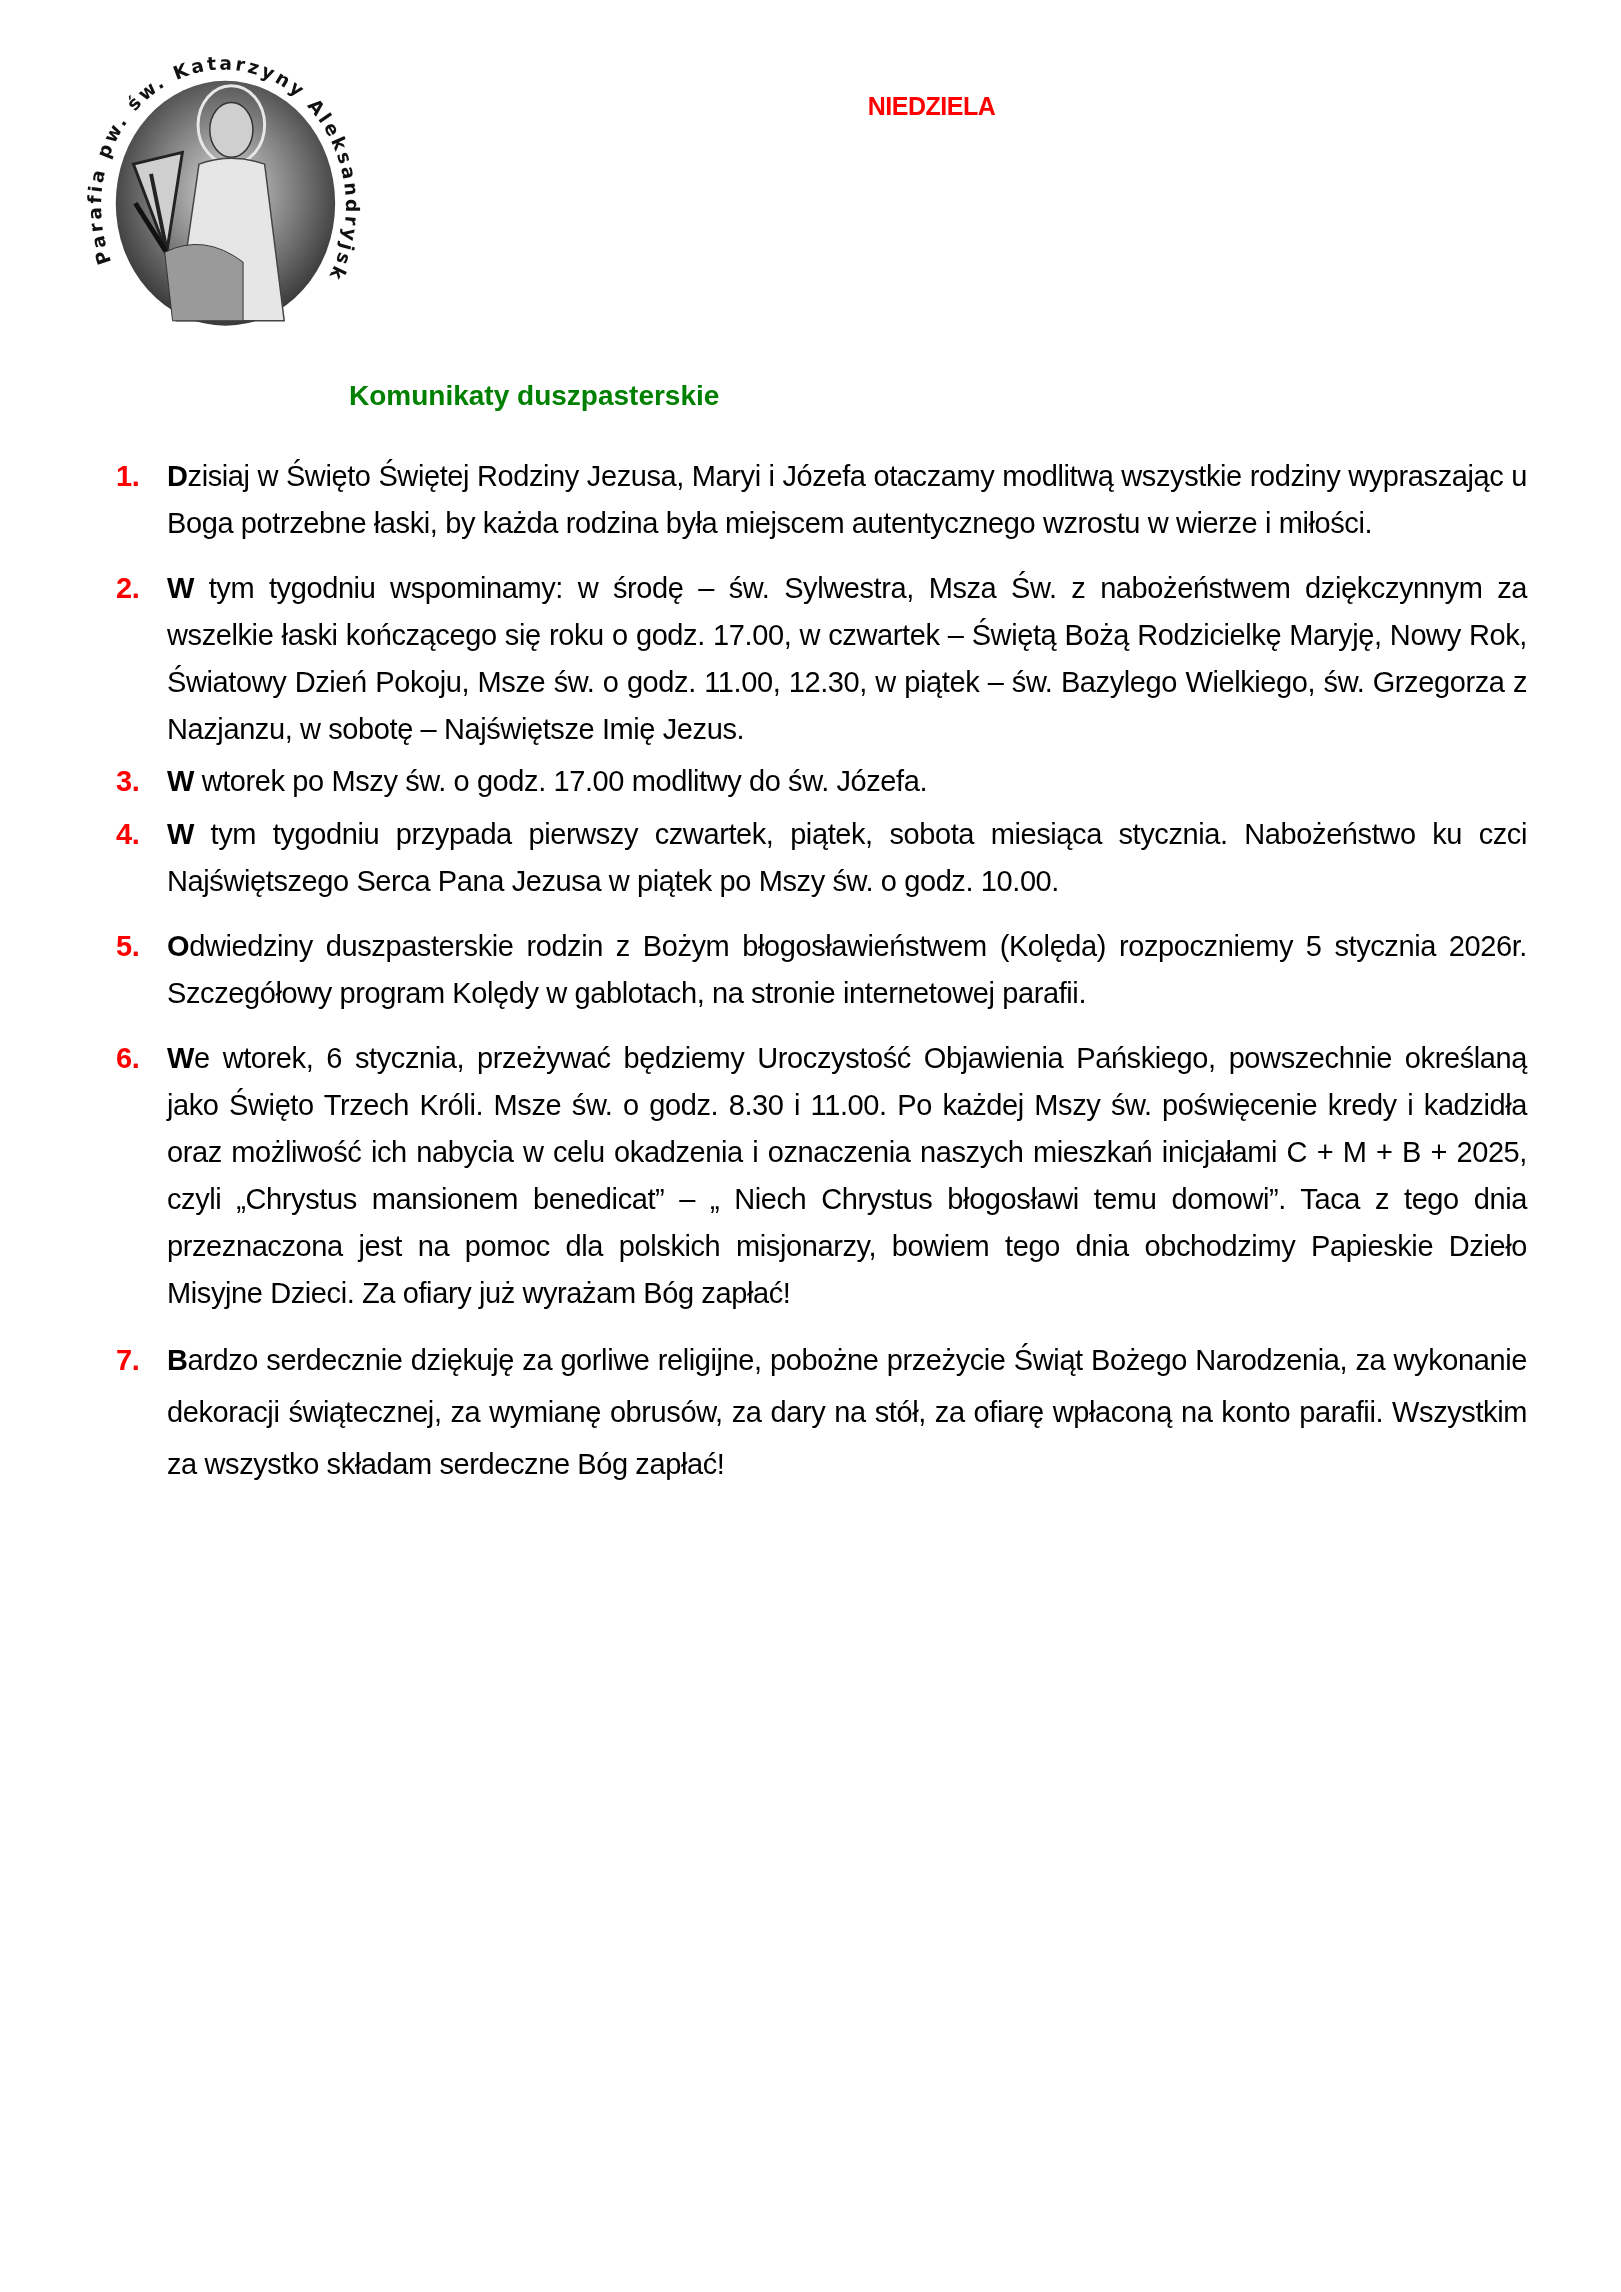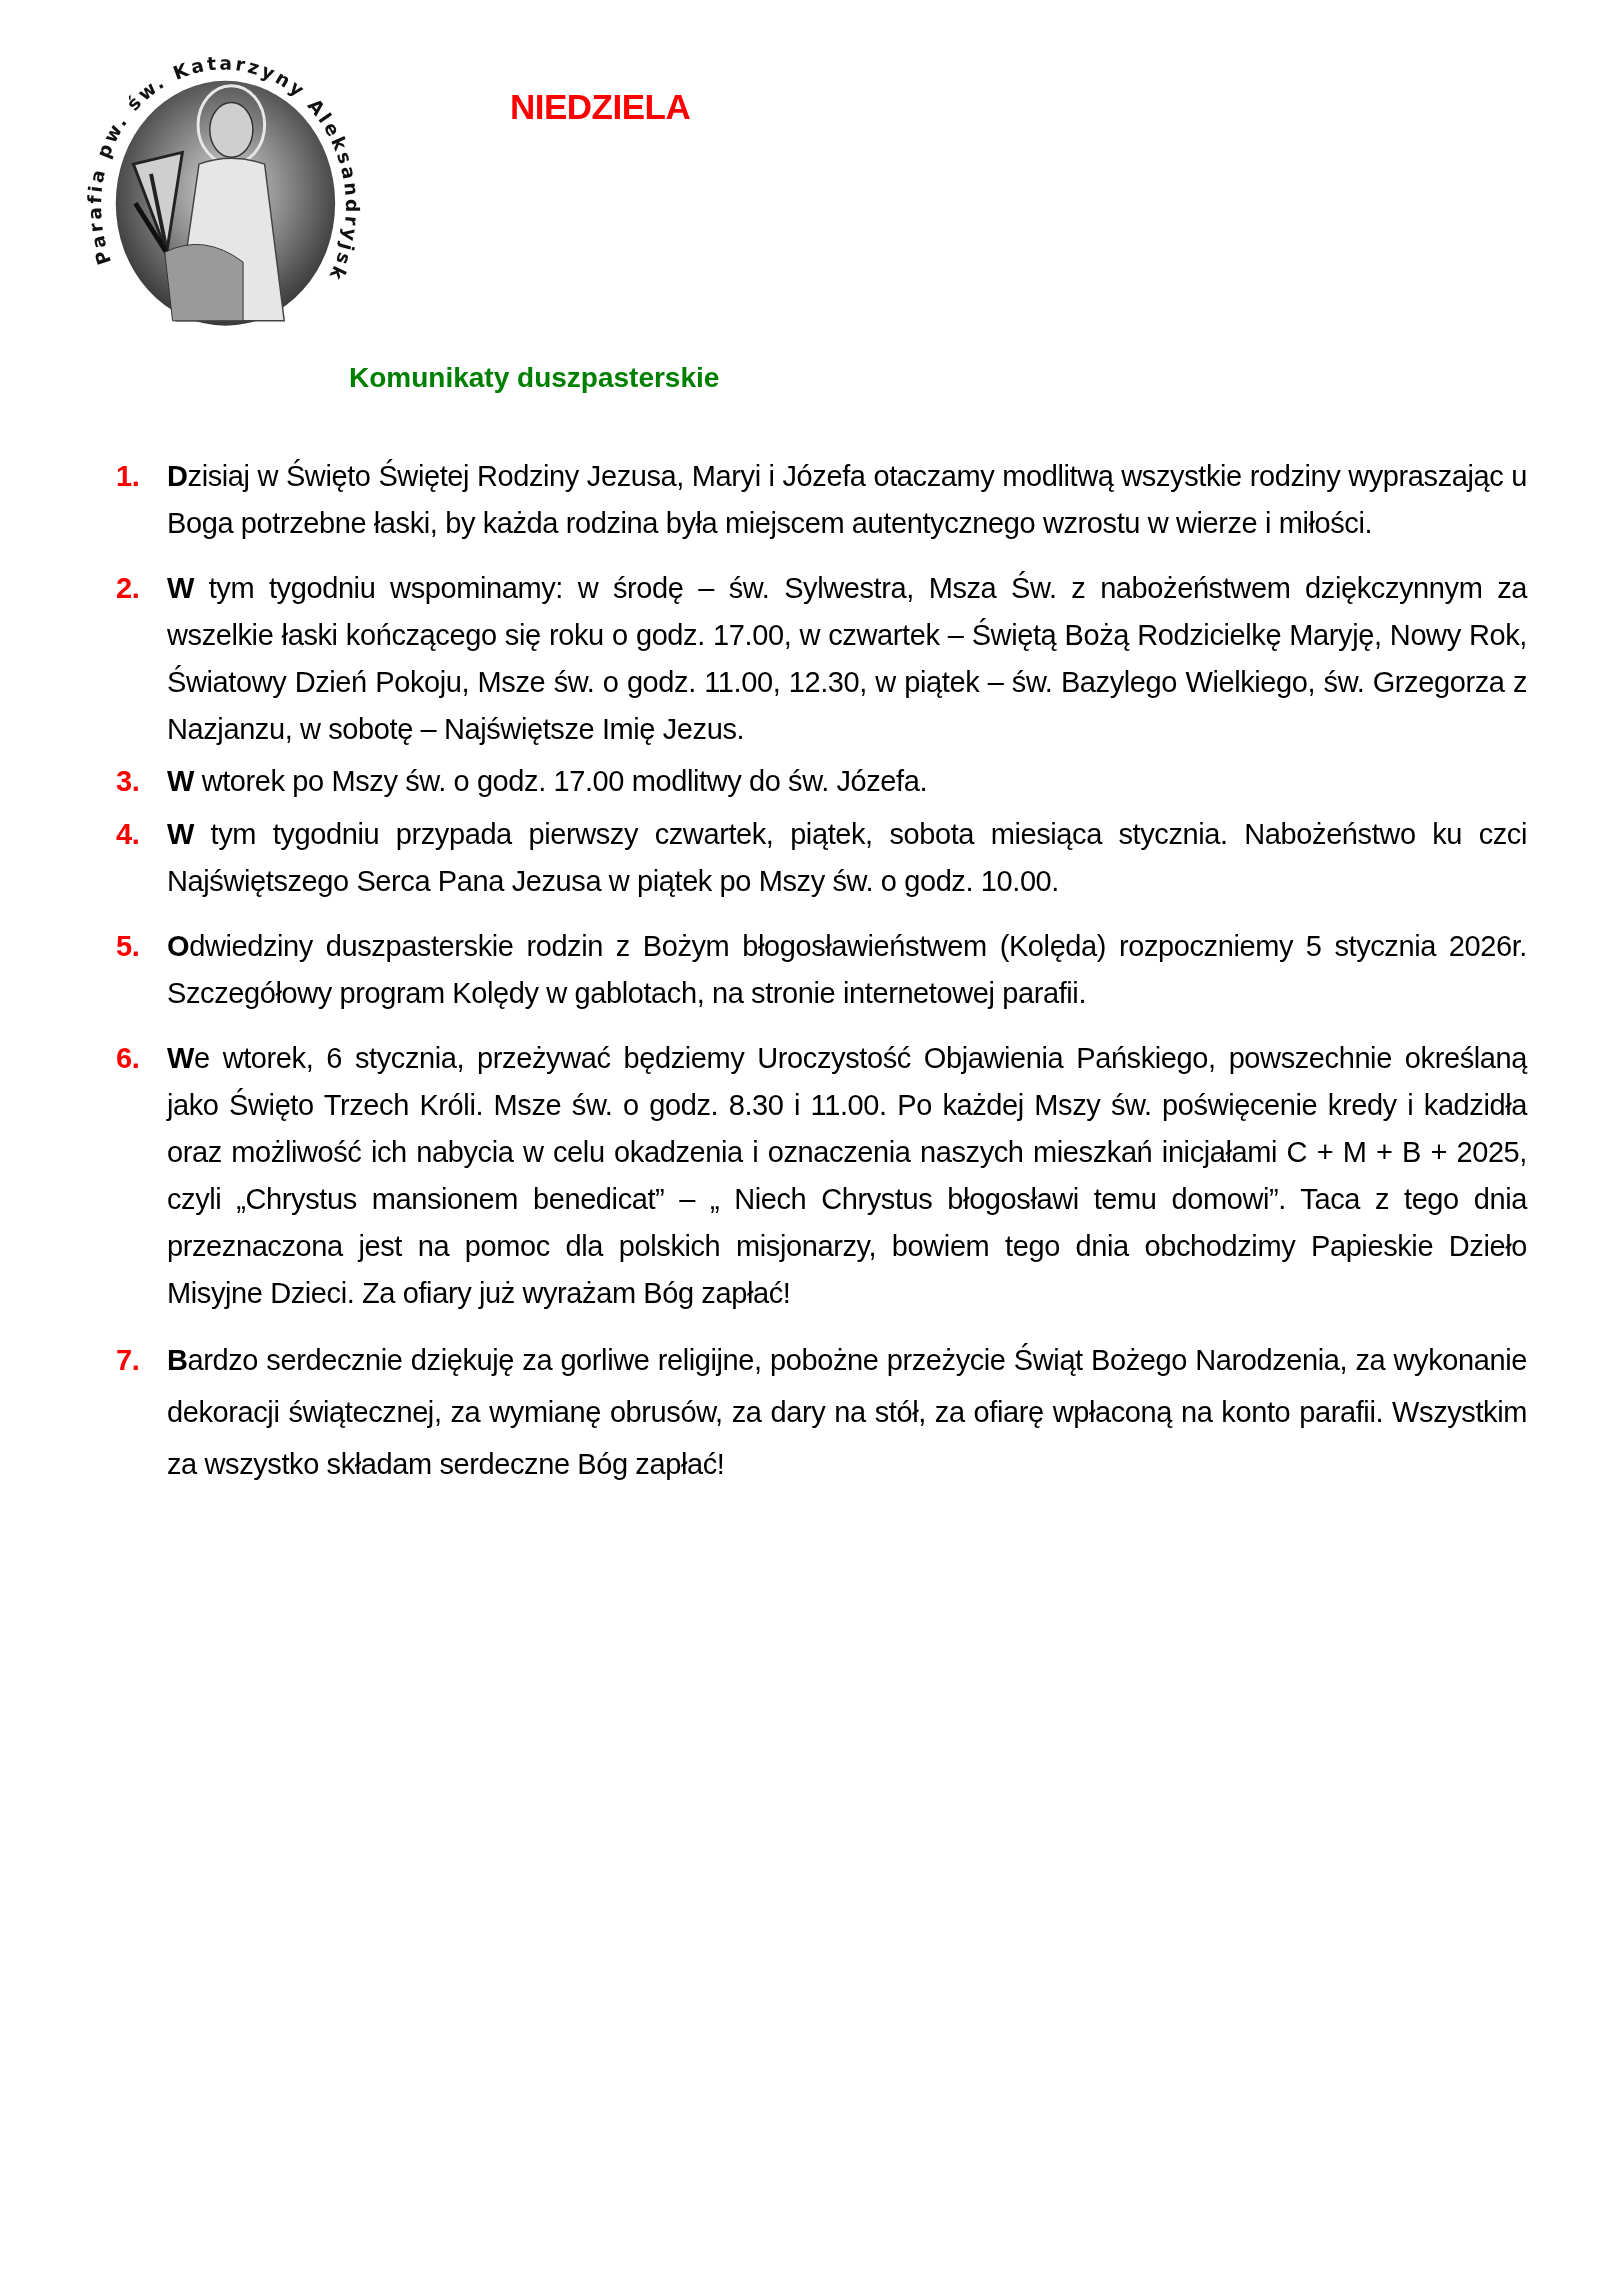--- a/index.html
+++ b/index.html
@@ -1,23 +1,23 @@
 <!DOCTYPE html>
 <html><head>
 <meta charset="utf-8">
 <style>
   html, body { margin: 0; padding: 0; background: #ffffff; }
   body { width: 1621px; height: 2293px; position: relative; overflow: hidden;
          font-family: "Liberation Sans", "DejaVu Sans", sans-serif; color: #000; }
   .logo { position: absolute; left: 57px; top: 27.4px; width: 333px; height: 333px; }
-  .header { position: absolute; left: 510px; top: 84px; width: 843px; text-align: left;
-            color: #ff0000; font-weight: bold; font-size: 35px; line-height: 45px;
+  .header { position: absolute; left: 510px; top: 84px; width: 843px; text-align: center;
+            color: #ff0000; font-weight: bold; font-size: 25px; line-height: 45px;
             font-family: "Liberation Sans", sans-serif; letter-spacing: -0.5px; }
   .header div { white-space: nowrap; }
-  .section-title { position: absolute; left: 349px; top: 362px; color: #008000;
+  .section-title { position: absolute; left: 349px; top: 380px; color: #008000;
                    font-weight: bold; font-size: 28px; font-family: "Liberation Sans", sans-serif; }
   .list { position: absolute; left: 116px; top: 453px; width: 1411px; margin: 0; padding: 0; list-style: none; }
   .item { position: relative; padding-left: 51px; font-size: 29px; line-height: 47px;
           text-align: justify; margin-bottom: 17.6px; letter-spacing: -0.4px; }
   .item.tight { margin-bottom: 5.9px; }
   .item.wide { line-height: 52px; }
   .num { position: absolute; left: 0; top: 0; color: #ff0000; font-weight: bold; }
   .lead { font-weight: bold; }
 </style>
 </head>

